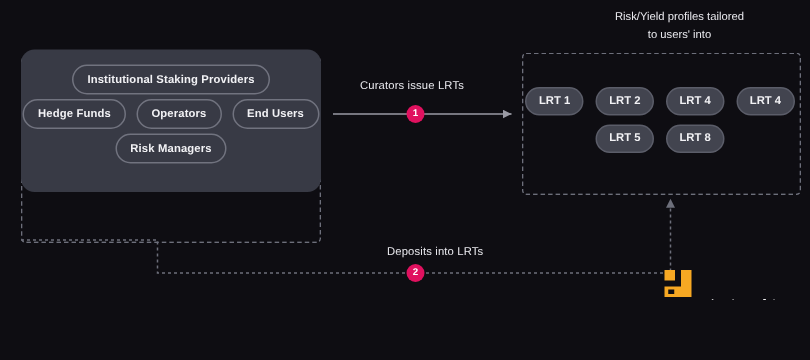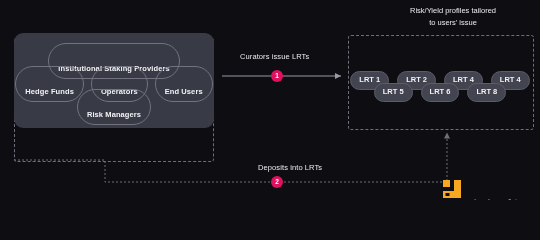--- a/index.html
+++ b/index.html
@@ -22,21 +22,21 @@
   .row1{position:absolute;left:0;top:10px;width:200px;}
   .row2{position:absolute;left:0;top:33px;width:200px;}
   .row3{position:absolute;left:0;top:56px;width:200px;}
   .pill{
     border:1px solid #71737f;
     border-radius:999px;
     color:#f2f2f5;
     font-size:7.5px;
     font-weight:bold;
     letter-spacing:.1px;
-    padding:21px 9px 5px 9px;
+    padding:5px 9px 5px 9px;
     line-height:1;
     white-space:nowrap;
     background:transparent;
   }
 
   
   .left-dash{
     position:absolute;left:14px;top:38px;width:198px;height:122px;
     border:1px dashed #6d6f7b;border-radius:3px;
     background:transparent;
@@ -49,21 +49,21 @@
   
   .right-dash{
     position:absolute;left:348px;top:35px;width:184px;height:93px;
     border:1px dashed #6d6f7b;border-radius:3px;
   }
   .right-title{
     position:absolute;left:365px;top:5px;width:176px;
     text-align:center;color:#e9e9ee;font-size:7.5px;line-height:12px;
   }
   .lrt-row{position:absolute;display:flex;align-items:center;gap:8px;}
-  .lrt-row1{left:348px;top:58px;width:184px;justify-content:center;margin-top:13px;}
+  .lrt-row1{left:348px;top:58px;width:184px;justify-content:center;}
   .lrt-row2{left:348px;top:83px;width:184px;justify-content:center;text-align:right;}
   .lrt-pill{
     background:#42444f;
     border:1px solid #5b5d69;
     border-radius:999px;
     color:#f2f2f5;font-size:7.5px;font-weight:bold;
     padding:4px 8px 5px 8px;line-height:1;white-space:nowrap;
   }
 
   
@@ -111,34 +111,33 @@
       <span class="pill">End Users</span>
     </div>
     <div class="pill-row row3">
       <span class="pill">Risk Managers</span>
     </div>
   </div>
 
 
   <div class="right-title">
     <div>Risk/Yield profiles tailored</div>
-    <div>to users' issue</div>
+    <div>to users' into</div>
   </div>
 
   <div class="right-dash"></div>
 
   <div class="lrt-row lrt-row1">
     <span class="lrt-pill">LRT 1</span>
     <span class="lrt-pill">LRT 2</span>
     <span class="lrt-pill">LRT 4</span>
     <span class="lrt-pill">LRT 4</span>
   </div>
   <div class="lrt-row lrt-row2">
     <span class="lrt-pill">LRT 5</span>
-    <span class="lrt-pill">LRT 6</span>
     <span class="lrt-pill">LRT 8</span>
   </div>
 
   <svg class="overlay" viewBox="0 0 540 200">
     <defs>
       <marker id="arrowSolid" markerWidth="7" markerHeight="7" refX="6" refY="3" orient="auto">
         <path d="M0,0 L6,3 L0,6 Z" fill="#9a9aa4"></path>
       </marker>
       <marker id="arrowDash" markerWidth="7" markerHeight="7" refX="5.5" refY="3" orient="auto">
         <path d="M0,0 L6,3 L0,6 Z" fill="#6d6f7b"></path>

